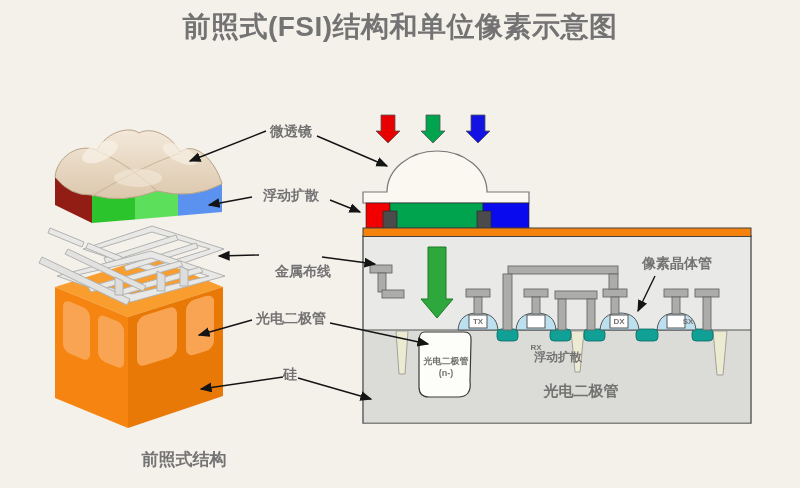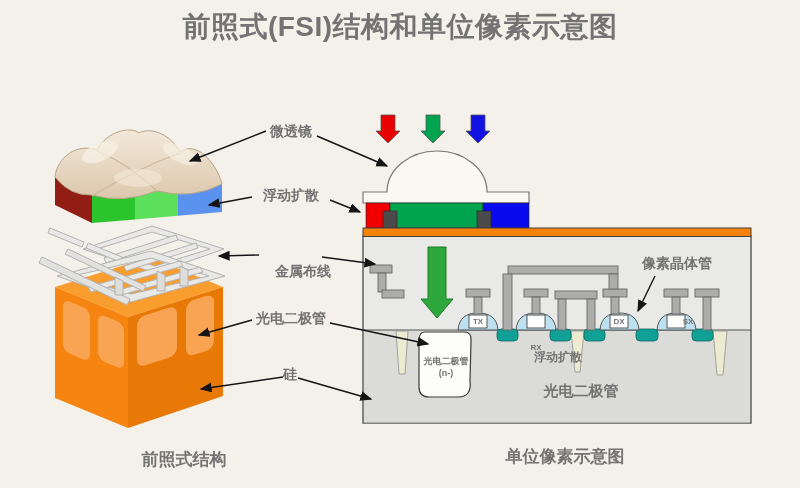--- a/index.html
+++ b/index.html
@@ -193,21 +193,20 @@
 
   <div class="lbl title" style="left:400px;top:12px;">前照式(FSI)结构和单位像素示意图</div>
 
   <div class="lbl mid" style="left:291px;top:124px;">微透镜</div>
   <div class="lbl mid" style="left:291px;top:188px;">浮动扩散</div>
   <div class="lbl mid" style="left:291px;top:264px;margin-left:12px;">金属布线</div>
   <div class="lbl mid" style="left:291px;top:311px;">光电二极管</div>
   <div class="lbl mid" style="left:290px;top:367px;">硅</div>
 
   <div class="lbl caption" style="left:136px;top:451px;margin-left:48px;">前照式结构</div>
-  <div class="lbl caption" style="left:565px;top:448px;">单位像素示意图</div>
 
   <div class="lbl mid" style="left:677px;top:256px;text-align:right;">像素晶体管</div>
   <div class="lbl small" style="left:510px;top:351px;">浮动扩散</div>
 
   <div class="lbl tiny" style="left:446px;top:357px;">光电二极管</div>
   <div class="lbl tiny" style="left:446px;top:369px;">(n-)</div>
 
   <div class="lbl region" style="left:581px;top:383px;">光电二极管</div>
 
   <div class="lbl gate" style="left:478px;top:318px;">TX</div>

